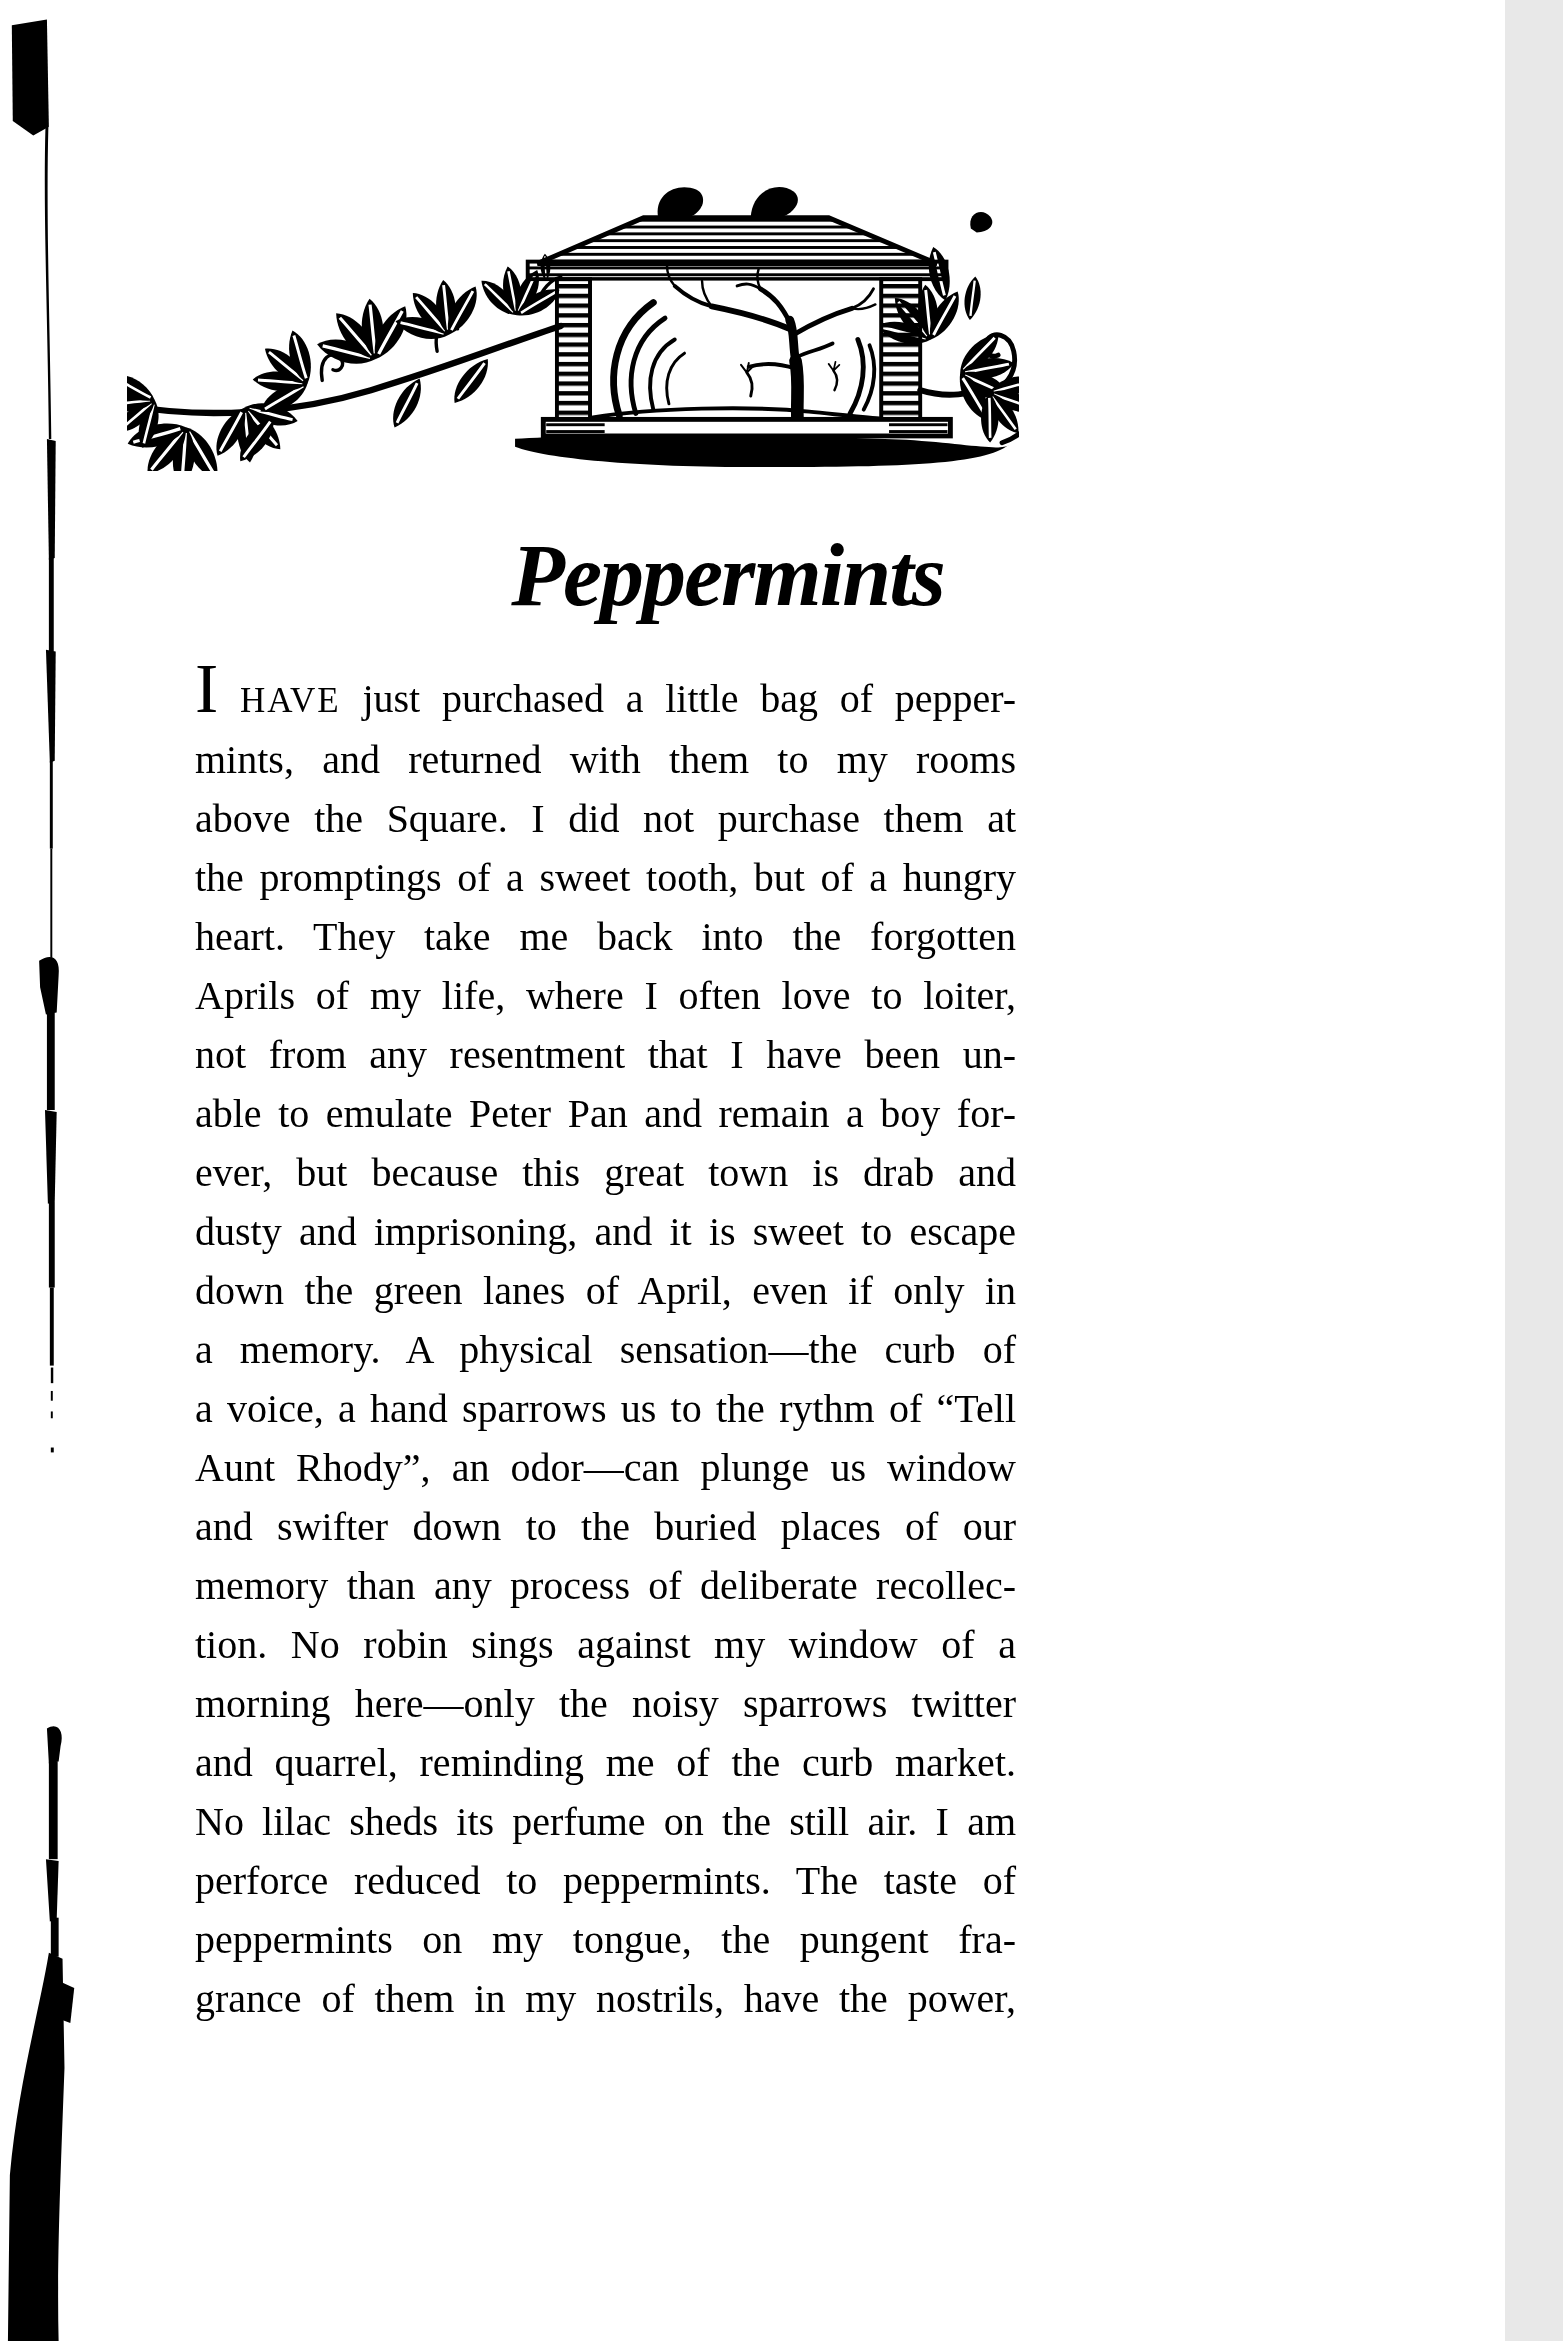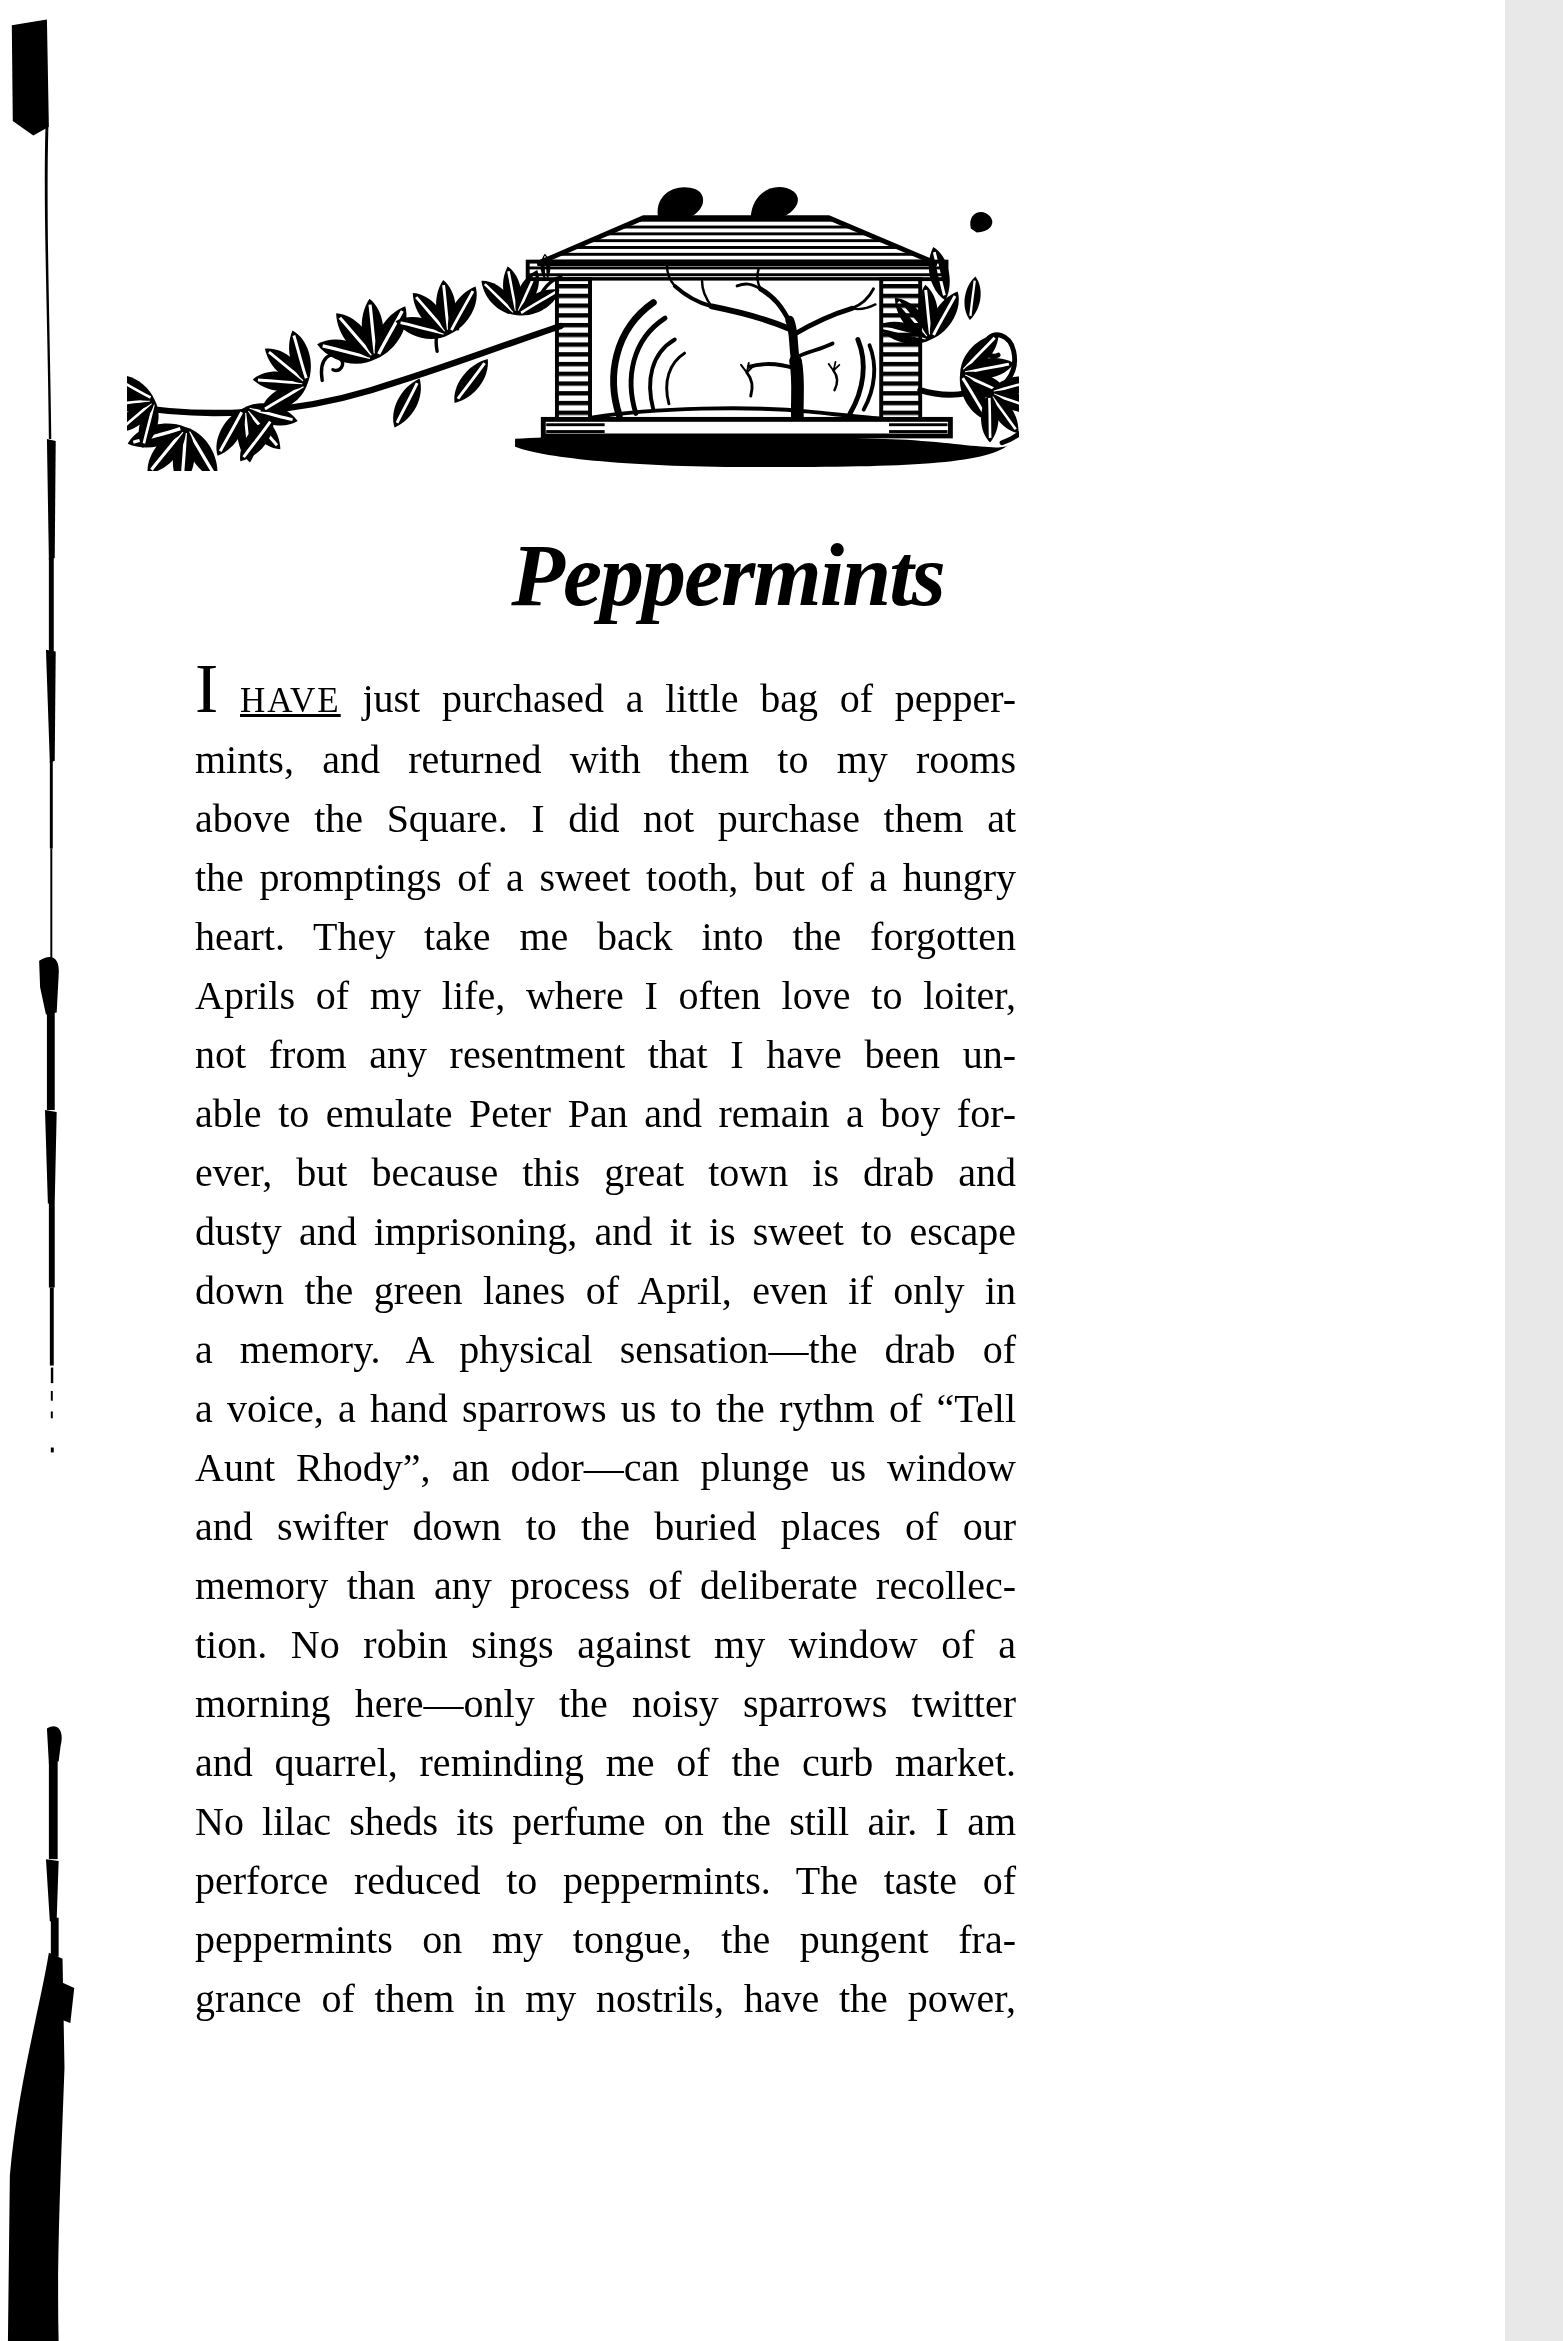--- a/index.html
+++ b/index.html
@@ -26,21 +26,21 @@
   }
   
   .article{position:absolute;left:195px;top:669px;width:821px;}
   .line{
     font-size:40px;line-height:59px;
     text-align:justify;text-align-last:justify;
     white-space:normal;
   }
   .line.first{white-space:nowrap;text-align-last:justify;}
   .initcap{font-size:70px;line-height:0;}
-  .sc{font-size:35px;letter-spacing:2px;text-decoration:underline;}
+  .sc{font-size:35px;letter-spacing:2px;}
   svg .ink{fill:#000;}
   svg .stroke{fill:none;stroke:#000;stroke-linecap:round;}
 </style>
 </head>
 <body>
 
 <div class="page">
 
   <svg class="edge-art" width="88" height="2342" viewBox="0 0 90 2401" aria-hidden="true">
     <g class="ink">
@@ -171,21 +171,21 @@
         <div class="line">mints, and returned with them to my rooms</div>
         <div class="line">above the Square. I did not purchase them at</div>
         <div class="line">the promptings of a sweet tooth, but of a hungry</div>
         <div class="line">heart. They take me back into the forgotten</div>
         <div class="line">Aprils of my life, where I often love to loiter,</div>
         <div class="line">not from any resentment that I have been un-</div>
         <div class="line">able to emulate Peter Pan and remain a boy for-</div>
         <div class="line">ever, but because this great town is drab and</div>
         <div class="line">dusty and imprisoning, and it is sweet to escape</div>
         <div class="line">down the green lanes of April, even if only in</div>
-        <div class="line">a memory. A physical sensation—the drab of</div>
+        <div class="line">a memory. A physical sensation—the curb of</div>
         <div class="line">a voice, a hand sparrows us to the rythm of “Tell</div>
         <div class="line">Aunt Rhody”, an odor—can plunge us window</div>
         <div class="line">and swifter down to the buried places of our</div>
         <div class="line">memory than any process of deliberate recollec-</div>
         <div class="line">tion. No robin sings against my window of a</div>
         <div class="line">morning here—only the noisy sparrows twitter</div>
         <div class="line">and quarrel, reminding me of the curb market.</div>
         <div class="line">No lilac sheds its perfume on the still air. I am</div>
         <div class="line">perforce reduced to peppermints. The taste of</div>
         <div class="line">peppermints on my tongue, the pungent fra-</div>

